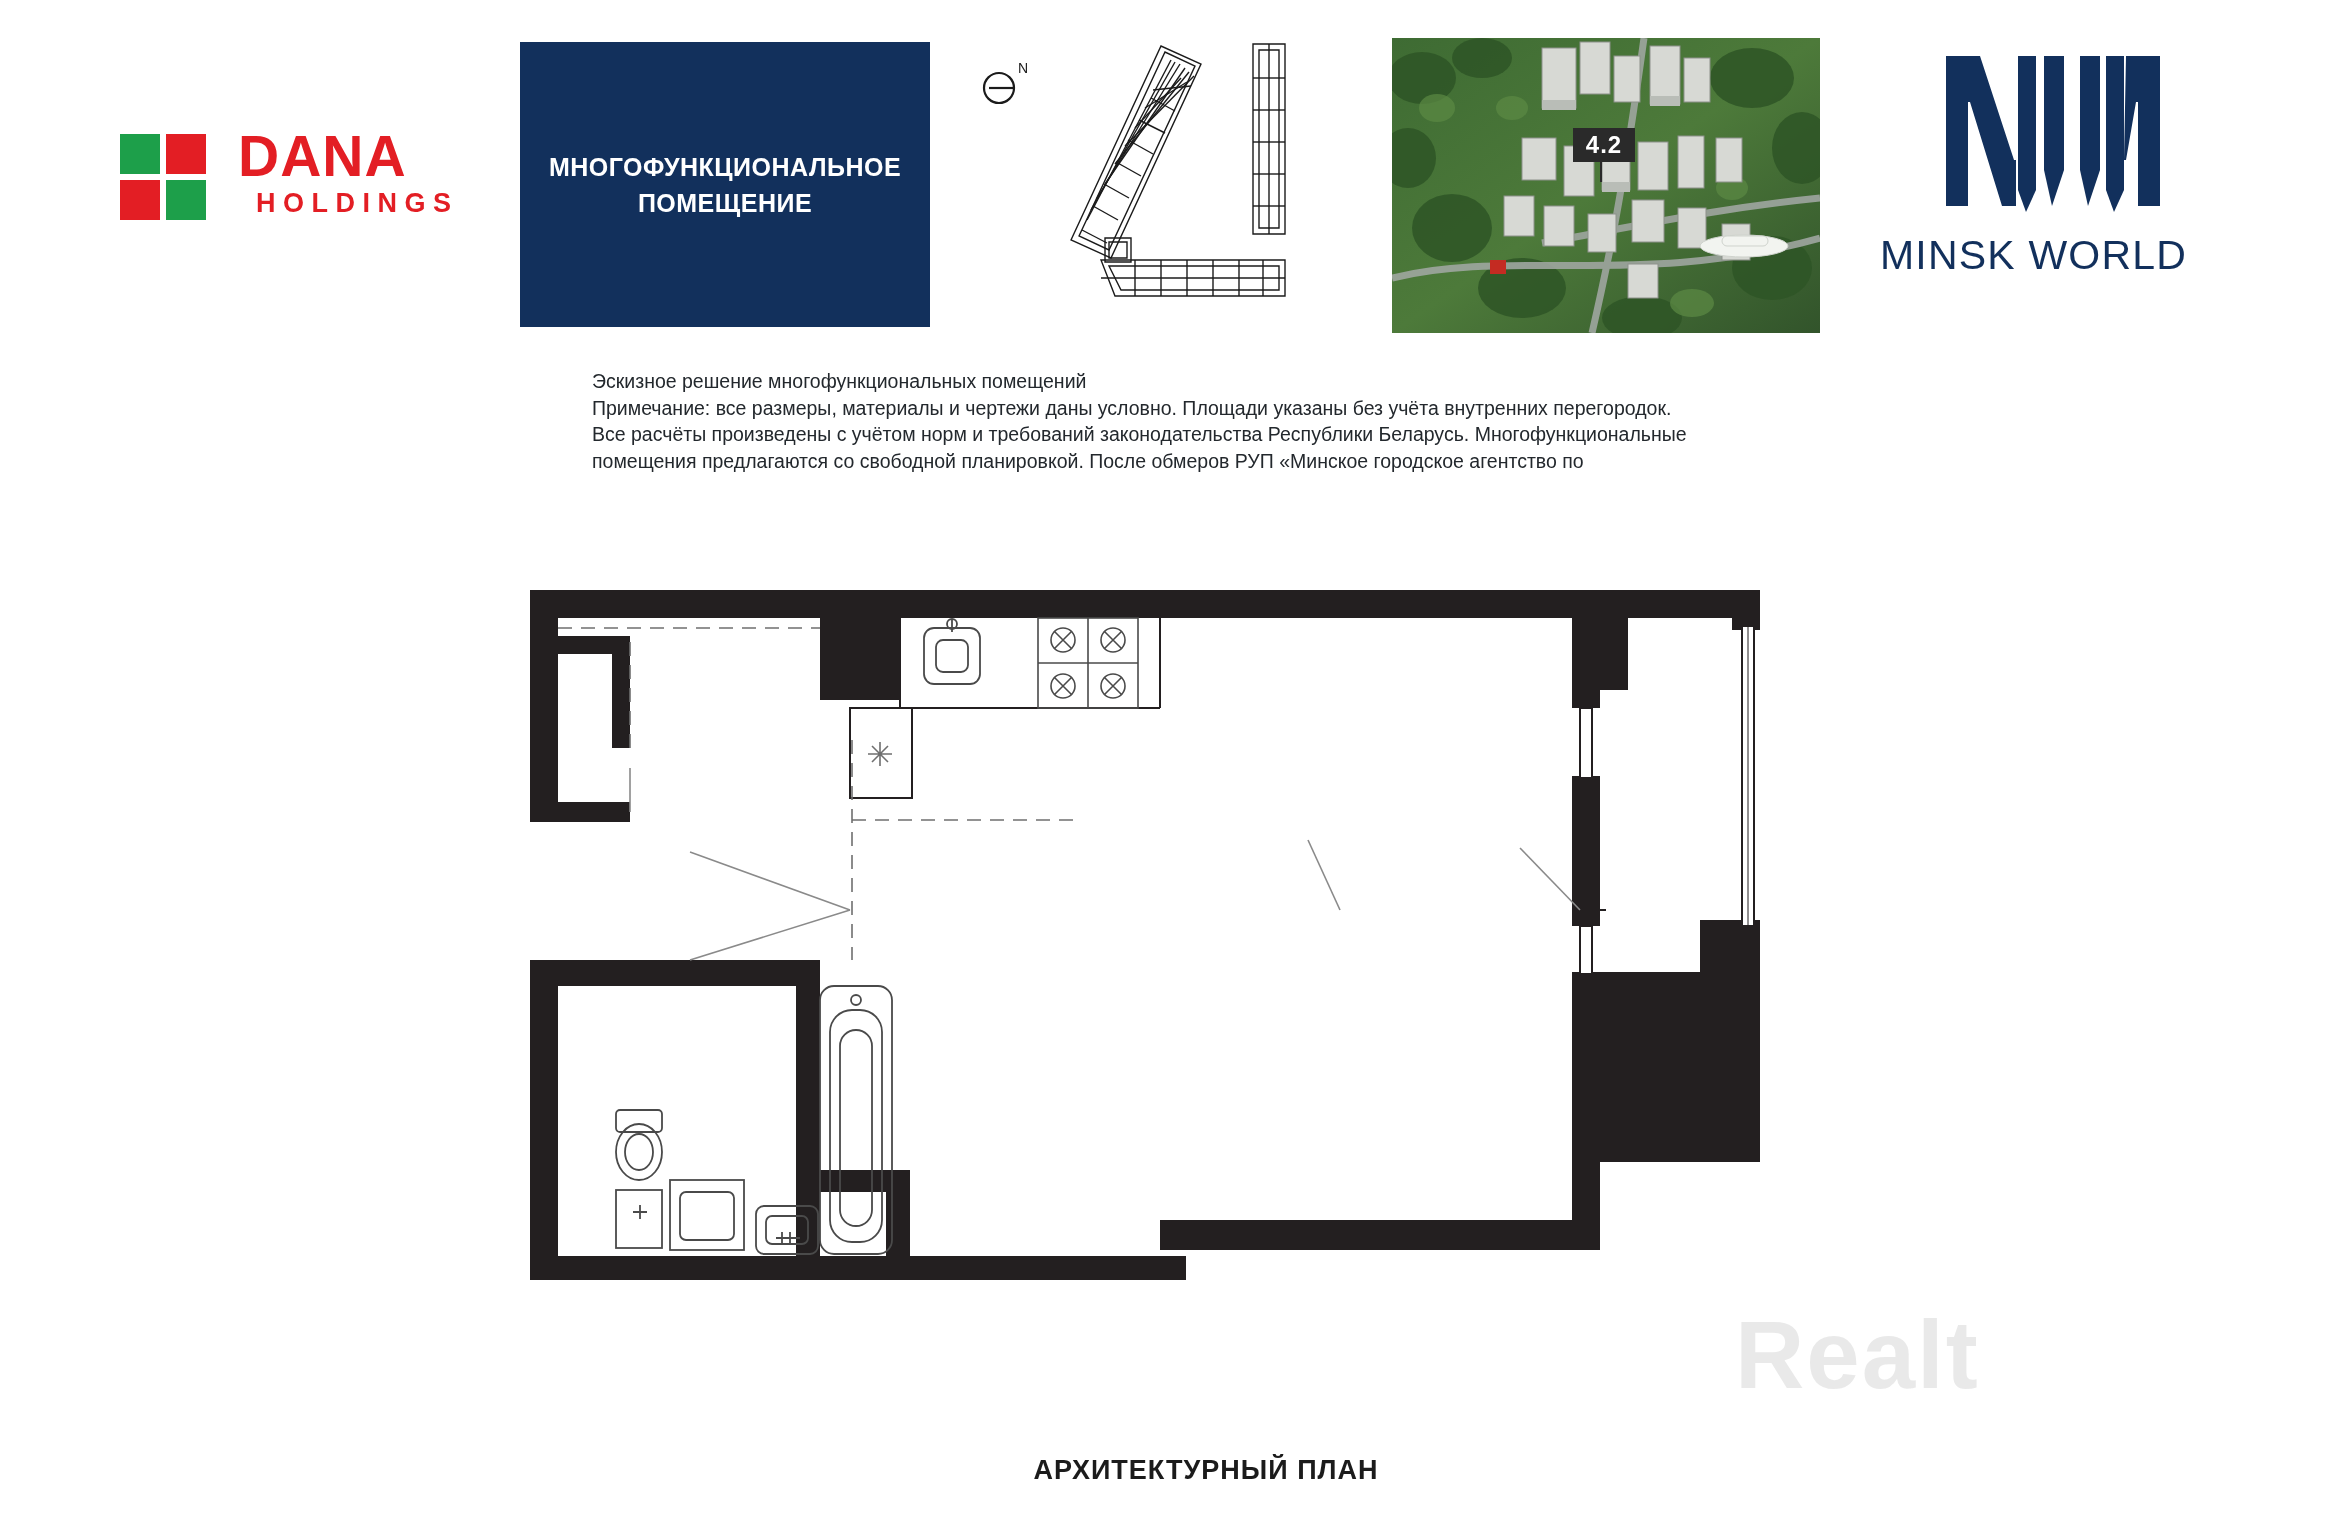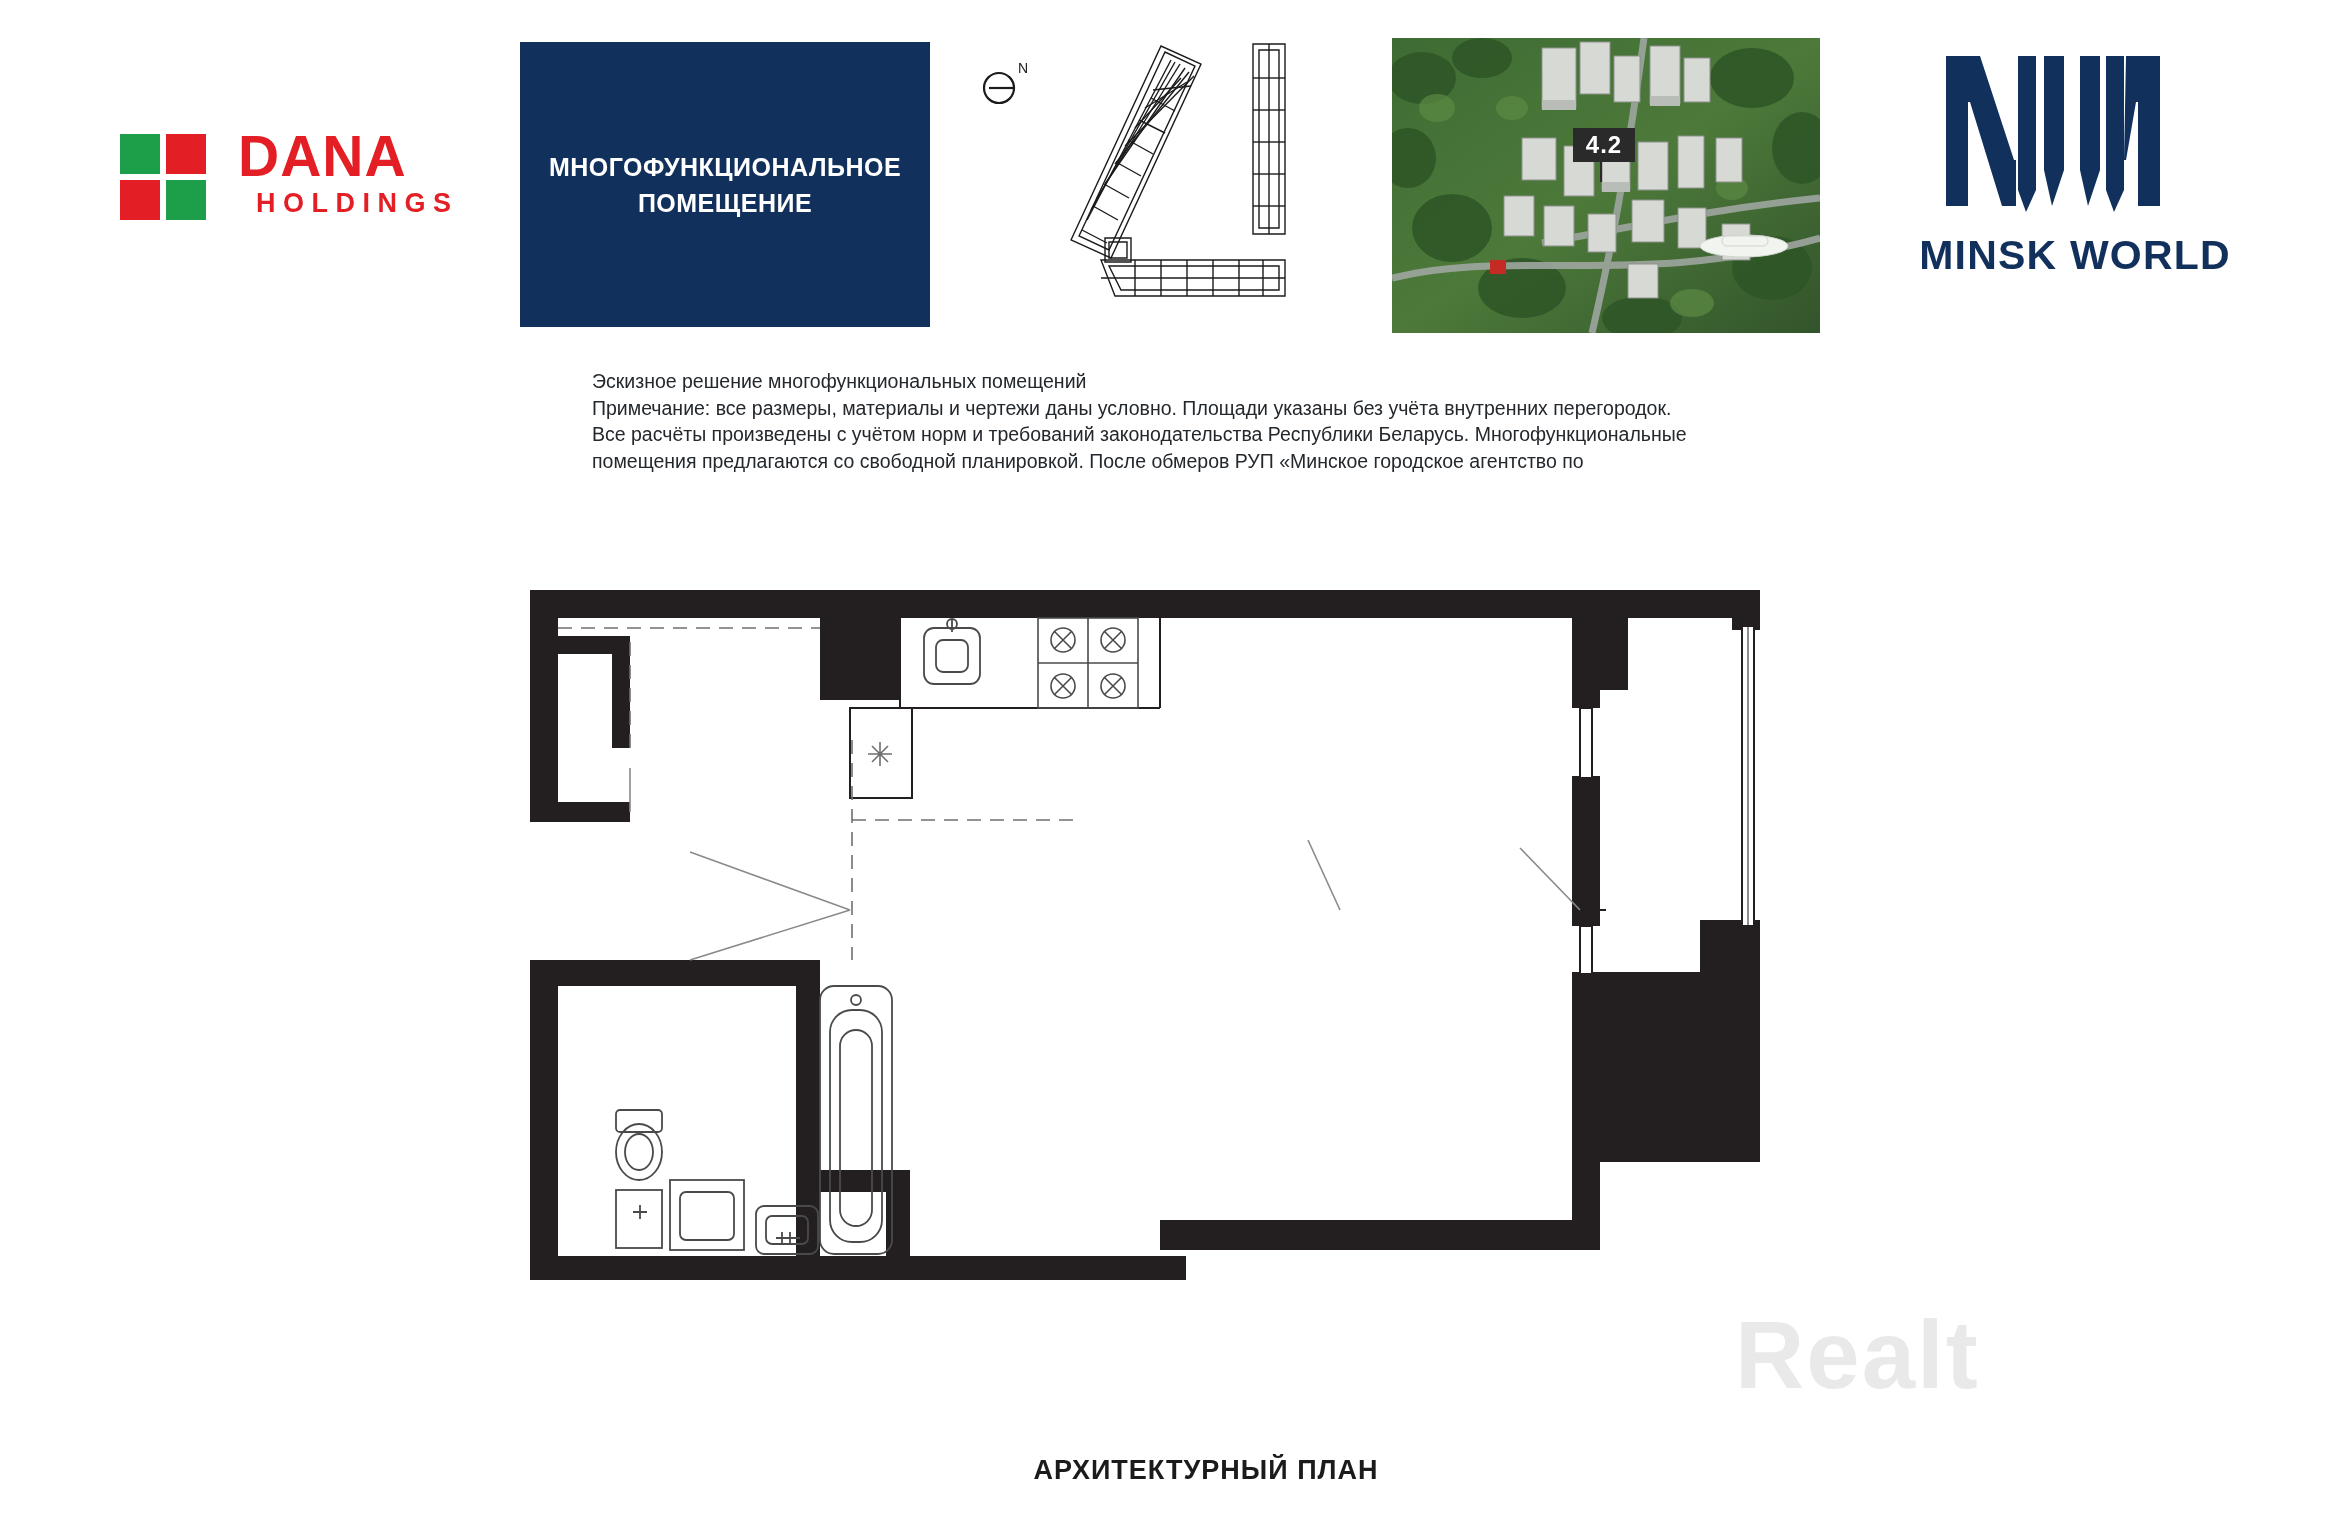--- a/index.html
+++ b/index.html
@@ -130,23 +130,23 @@
   #mw-logo {
     position: absolute;
     left: 1880px; top: 40px;
     width: 390px; height: 290px;
   }
   #mw-mark { position: absolute; left: 60px; top: 0; width: 260px; height: 180px; }
   #mw-name {
     position: absolute;
     left: 0; top: 192px;
     width: 390px;
-    text-align: center;
+    text-align: left;
     font-size: 41px;
-    font-weight: bold;
+    font-weight: normal;
     letter-spacing: 1.2px;
     color: #12305c;
   }
 
   
   #note {
     position: absolute;
     left: 592px;
     top: 368px;
     width: 1210px;

